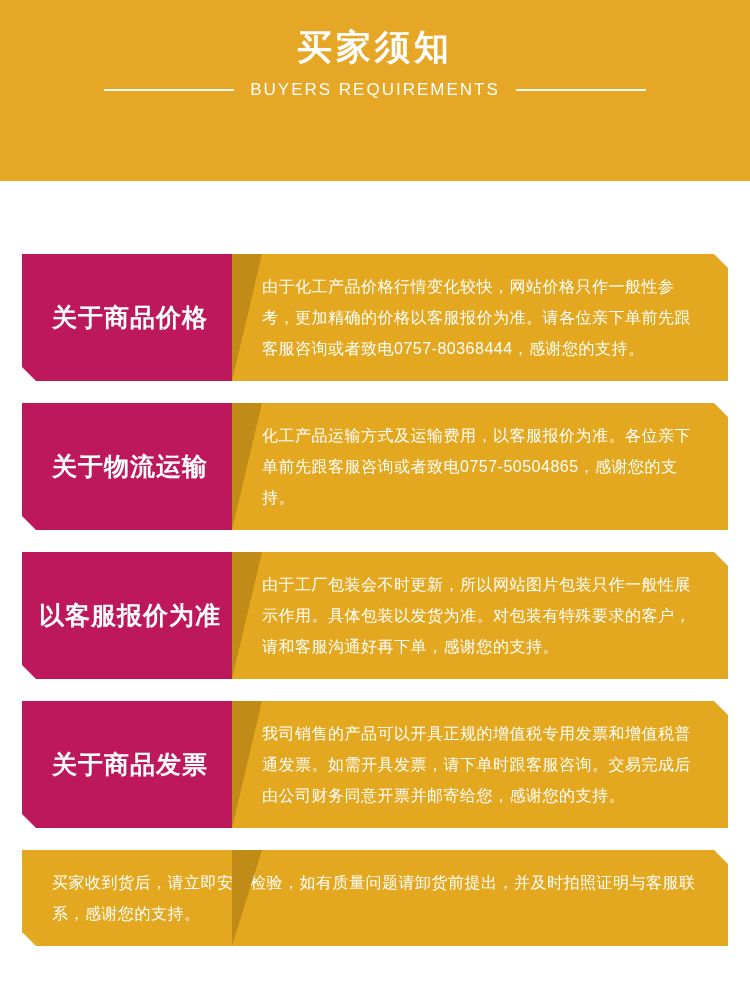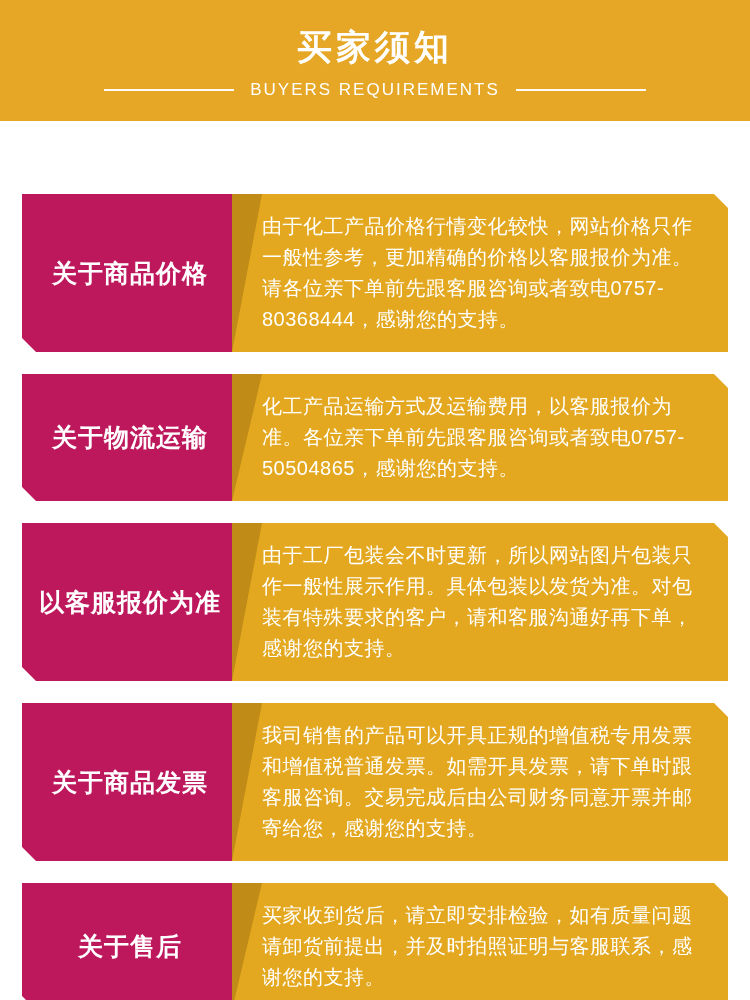--- a/index.html
+++ b/index.html
@@ -18,21 +18,21 @@
     position: relative;
     width: 750px;
     height: 1000px;
     background: #ffffff;
   }
 
   
   .header {
     position: relative;
     width: 750px;
-    height: 121px;
+    height: 181px;
     background: #e5a725;
     box-sizing: border-box;
     display: flex;
     flex-direction: column;
     align-items: center;
     justify-content: flex-start;
   }
   .header-title {
     margin-top: 26px;
     font-size: 35px;
@@ -101,21 +101,21 @@
     top: 0;
     right: -26px;
     width: 0;
     height: 0;
     border-style: solid;
     border-width: 0 0 0 0;
   }
   .row-body {
     flex: 1 1 auto;
     color: #ffffff;
-    font-size: 20px;
+    font-size: 16px;
     line-height: 31px;
     padding: 17px 22px 17px 30px;
     box-sizing: border-box;
     letter-spacing: 0.5px;
   }
 
   
   .slant {
     position: absolute;
     top: 0;
@@ -207,21 +207,20 @@
         <svg viewBox="0 0 30 100" preserveAspectRatio="none">
             <polygon points="0,0 30,0 0,100" fill="#c08b16"></polygon>
           </svg>
       </div>
       <div class="row-body">我司销售的产品可以开具正规的增值税专用发票和增值税普通发票。如需开具发票，请下单时跟客服咨询。交易完成后由公司财务同意开票并邮寄给您，感谢您的支持。</div>
       <div class="notch"></div>
       <div class="notch-tr"></div>
     </div>
 
     <div class="row">
-      <div class="row-label">关于售后</div>
       <div class="slant">
         <svg viewBox="0 0 30 100" preserveAspectRatio="none">
             <polygon points="0,0 30,0 0,100" fill="#c08b16"></polygon>
           </svg>
       </div>
       <div class="row-body">买家收到货后，请立即安排检验，如有质量问题请卸货前提出，并及时拍照证明与客服联系，感谢您的支持。</div>
       <div class="notch"></div>
       <div class="notch-tr"></div>
     </div>
 

